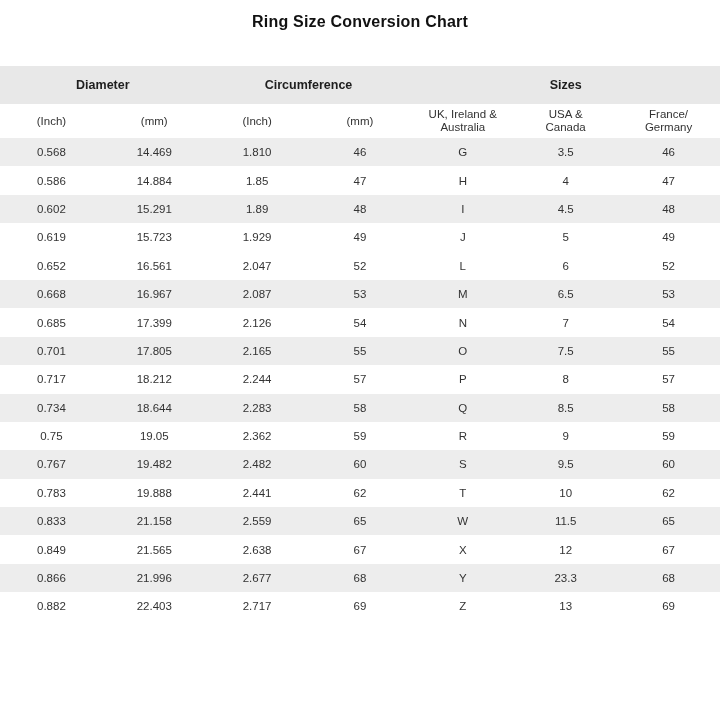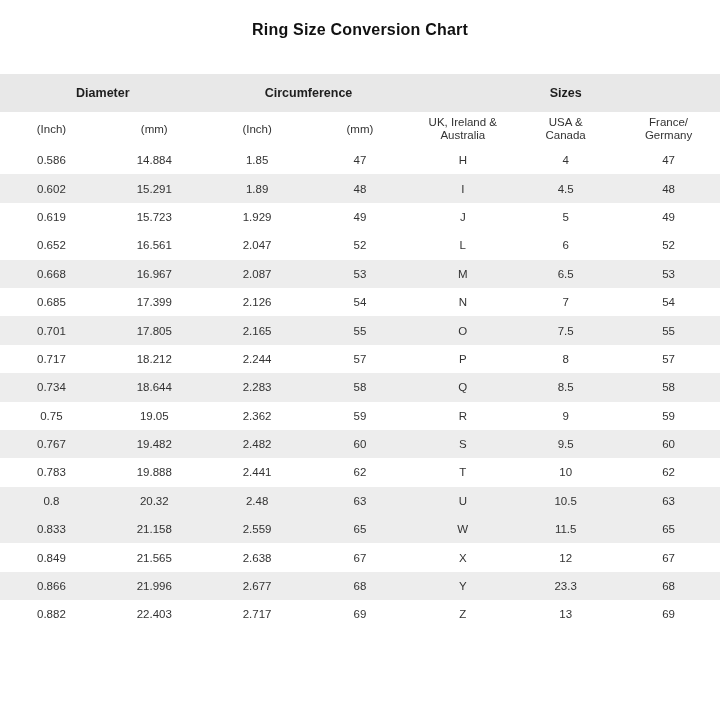--- a/index.html
+++ b/index.html
@@ -9,21 +9,21 @@
   }
   body {
     width: 720px;
     height: 720px;
     font-family: "Liberation Sans", sans-serif;
     color: #333333;
     overflow: hidden;
   }
   .page-title {
     margin: 0;
-    padding-top: 21px;
+    padding-top: 13px;
     height: 18px;
     line-height: 18px;
     text-align: center;
     font-size: 16px;
     font-weight: bold;
     color: #111111;
     letter-spacing: 0.2px;
   }
   table.conversion-table {
     width: 720px;
@@ -89,20 +89,29 @@
       <th>(Inch)</th>
       <th>(mm)</th>
       <th>(Inch)</th>
       <th>(mm)</th>
       <th>UK, Ireland &amp; Australia</th>
       <th>USA &amp; Canada</th>
       <th>France/ Germany</th>
     </tr>
   </thead>
   <tbody>
+      <tr class="stripe">
+        <td>0.568</td>
+        <td>14.469</td>
+        <td>1.810</td>
+        <td>46</td>
+        <td>G</td>
+        <td>3.5</td>
+        <td>46</td>
+      </tr>
       <tr>
         <td>0.586</td>
         <td>14.884</td>
         <td>1.85</td>
         <td>47</td>
         <td>H</td>
         <td>4</td>
         <td>47</td>
       </tr>
       <tr class="stripe">
@@ -198,29 +207,20 @@
       <tr>
         <td>0.783</td>
         <td>19.888</td>
         <td>2.441</td>
         <td>62</td>
         <td>T</td>
         <td>10</td>
         <td>62</td>
       </tr>
       <tr class="stripe">
-        <td>0.8</td>
-        <td>20.32</td>
-        <td>2.48</td>
-        <td>63</td>
-        <td>U</td>
-        <td>10.5</td>
-        <td>63</td>
-      </tr>
-      <tr class="stripe">
         <td>0.833</td>
         <td>21.158</td>
         <td>2.559</td>
         <td>65</td>
         <td>W</td>
         <td>11.5</td>
         <td>65</td>
       </tr>
       <tr>
         <td>0.849</td>

